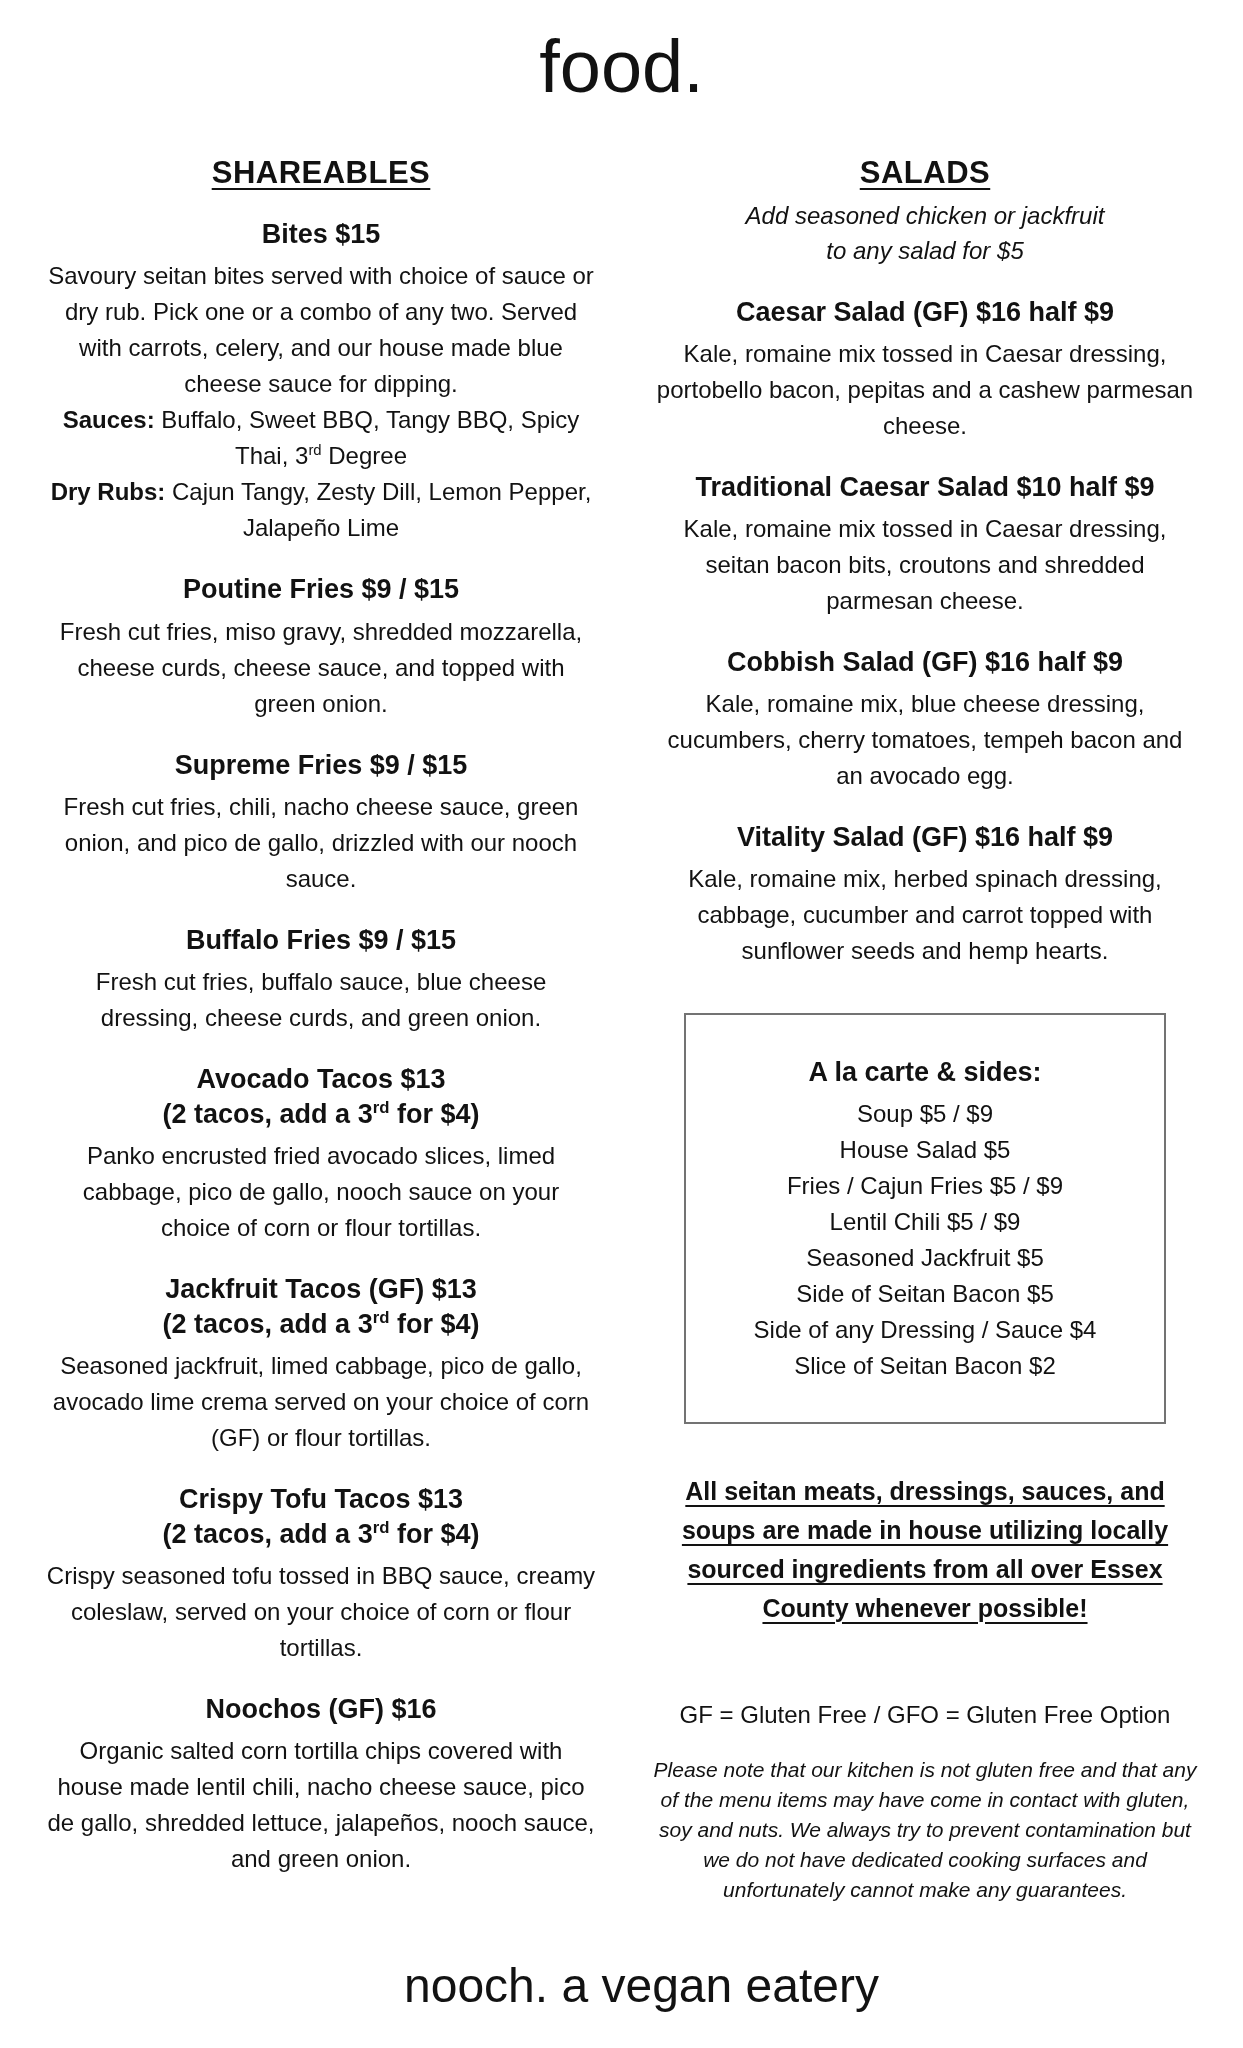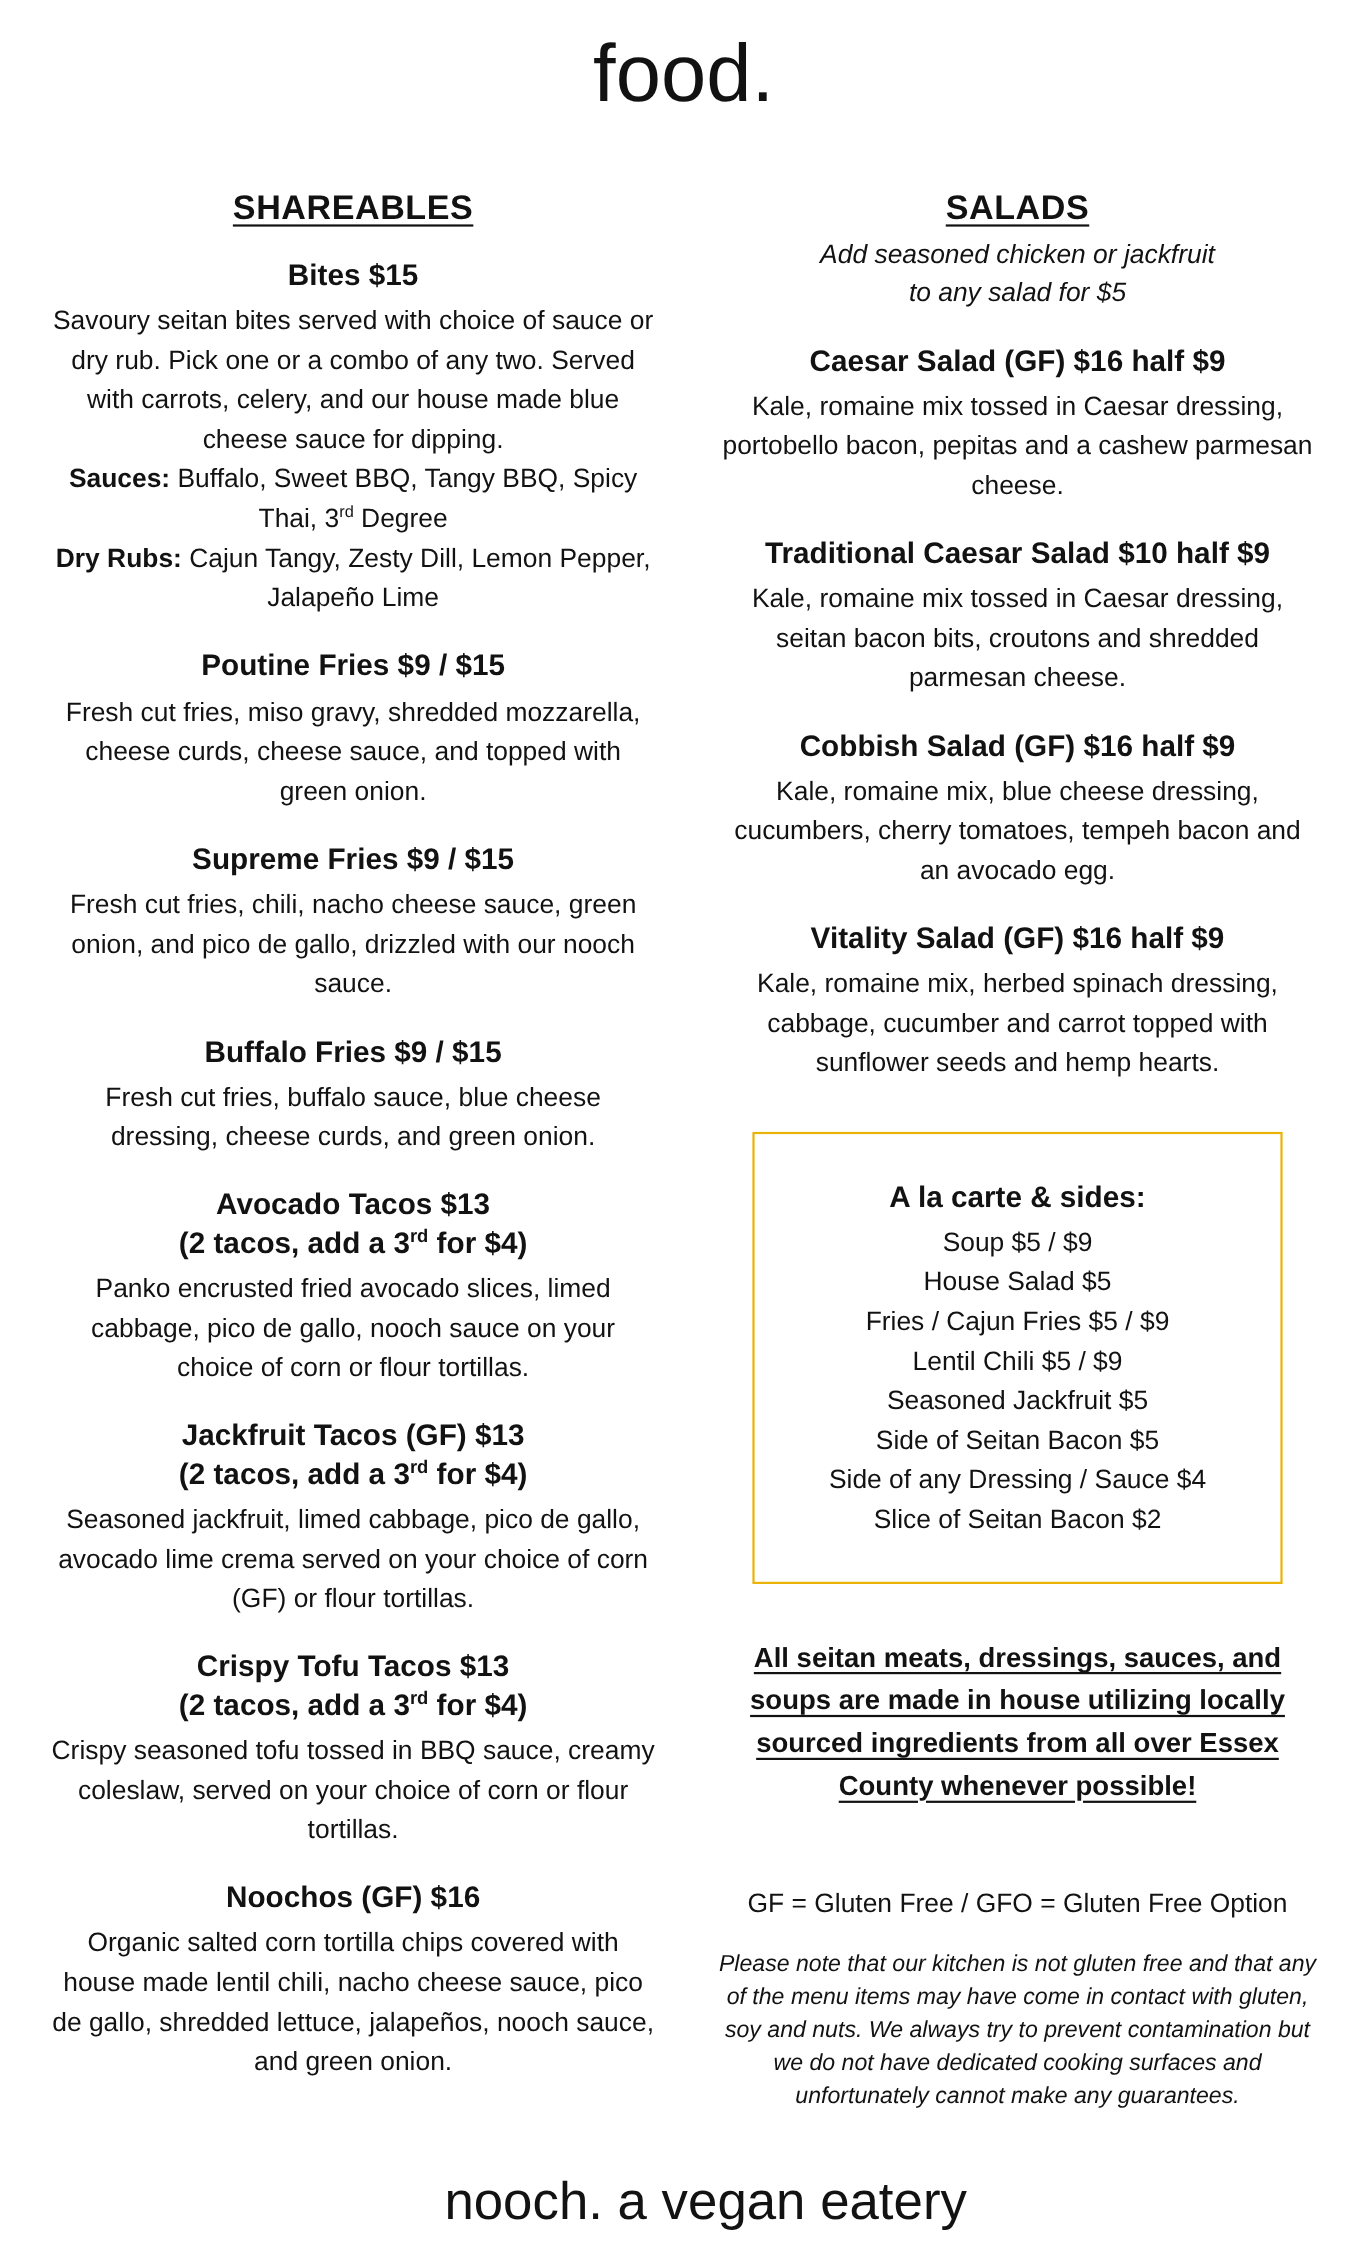--- a/index.html
+++ b/index.html
@@ -13,21 +13,21 @@
     min-height: 2048px;
     margin: 0 auto;
     padding: 26px 0 30px;
     box-sizing: border-box;
     background: #ffffff;
   }
   .title {
     text-align: center;
     font-size: 74px;
     font-weight: 400;
-    margin: 0 0 40px;
+    margin: 0 0 24px;
     line-height: 1.1;
   }
   .columns {
     display: flex;
     justify-content: center;
     align-items: flex-start;
     gap: 57px;
     padding: 0 46px;
   }
   .col { text-align: center; }
@@ -62,21 +62,21 @@
     line-height: 0;
   }
   .salads-note {
     font-style: italic;
     font-size: 24px;
     line-height: 1.45;
     margin: 2px 0 0;
   }
   .salads-note .line { display: block; }
   .alacarte-box {
-    border: 2px solid #eab308;
+    border: 2px solid #737373;
     width: 482px;
     margin: 44px auto 0;
     padding: 42px 8px 38px;
     box-sizing: border-box;
   }
   .alacarte-heading {
     font-size: 27px;
     font-weight: 700;
     margin: 0 0 8px;
   }

